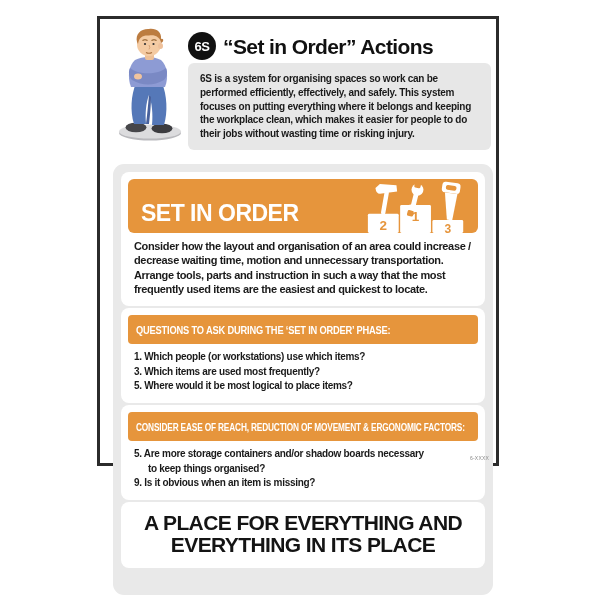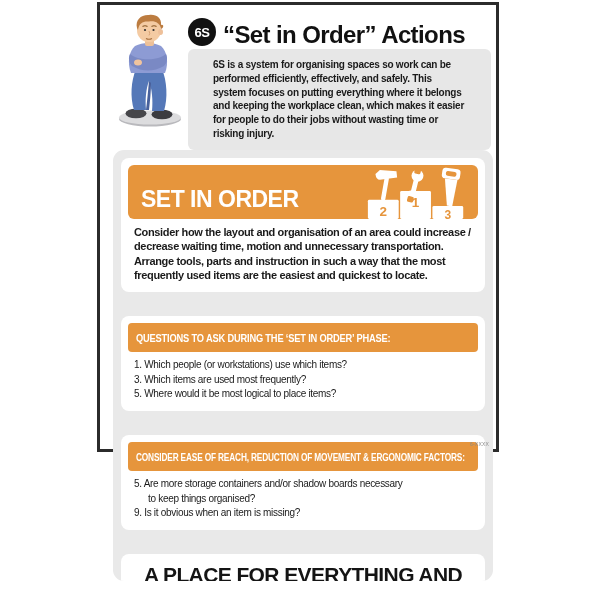--- a/index.html
+++ b/index.html
@@ -1,44 +1,44 @@
 <!DOCTYPE html>
 <html style="--orange: #e6953c;"><head>
 <meta charset="utf-8">
 <style>
   * { margin:0; padding:0; box-sizing:border-box; }
   html,body { width:600px; height:600px; background:#ffffff; font-family:"Liberation Sans", sans-serif; overflow:hidden; }
 
   .poster {
-    position:absolute; left:97px; top:2px; width:402px; height:450px;
+    position:absolute; left:97px; top:16px; width:402px; height:450px;
     background:#ffffff; border:3px solid #2b2b2b;
   }
 
   
   .char-area { position:absolute; left:5px; top:8px; width:88px; height:114px; }
   .badge {
     position:absolute; left:88px; top:13px; width:28px; height:28px; border-radius:50%;
     background:#111; color:#fff; font-weight:bold; font-size:13px;
     display:flex; align-items:center; justify-content:center; letter-spacing:-0.5px;
   }
   .title {
-    position:absolute; left:123px; top:16px; font-size:24px; font-weight:bold;
+    position:absolute; left:123px; top:16px; font-size:21px; font-weight:bold;
     color:#111; letter-spacing:-0.6px; white-space:nowrap;
   }
   .intro-box {
     position:absolute; left:88px; top:44px; width:303px;
-    background:#e7e7e7; border-radius:6px; padding:9px 25px;
+    background:#e7e7e7; border-radius:6px; padding:9px 12px;
     font-size:10px; font-weight:bold; color:#1a1a1a; line-height:1.38; letter-spacing:-0.25px;
   }
 
   
   .main-panel {
     position:absolute; left:13px; top:145px; width:380px; height:431px;
     background:#e9e9e9; border-radius:11px; padding:8px; overflow:hidden;
-    display:flex; flex-direction:column; gap:24px;
+    display:flex; flex-direction:column; gap:2px;
   }
   .white-box { background:#ffffff; border-radius:8px; padding:7px; flex-shrink:0; }
 
   .orange-header {
     position:relative; height:54px; border-radius:6px;
     background:var(--orange); color:var(--orange);
   }
   .orange-header h2 {
     position:absolute; left:13px; bottom:6px; color:#fff; font-size:23px;
     font-weight:bold; letter-spacing:-0.5px; white-space:nowrap;
@@ -55,21 +55,21 @@
   }
   .orange-bar span {
     display:inline-block; color:#fff; font-size:10px; font-weight:bold;
     white-space:nowrap; letter-spacing:-0.2px; transform-origin:left center;
   }
   .scale-90 { transform:scaleX(0.93); }
   .scale-83 { transform:scaleX(0.83); }
 
   .q-list { margin:6px 4px 2px 6px; list-style:none; }
   .q-list li {
-    font-size:10px; font-weight:normal; color:#1a1a1a; line-height:1.46;
+    font-size:10px; font-weight:bold; color:#1a1a1a; line-height:1.46;
     letter-spacing:-0.3px; padding-left:14px; text-indent:-14px; white-space:pre-line;
   }
 
   .footer-box { text-align:center; padding:10px 4px 11px 4px; }
   .footer-box .big {
     font-size:21px; font-weight:bold; color:#141414; line-height:1.08; letter-spacing:-0.6px;
   }
 
   .product-code {
     position:absolute; right:7px; bottom:2px; font-size:5px; color:#8a8a8a; letter-spacing:0.2px;

